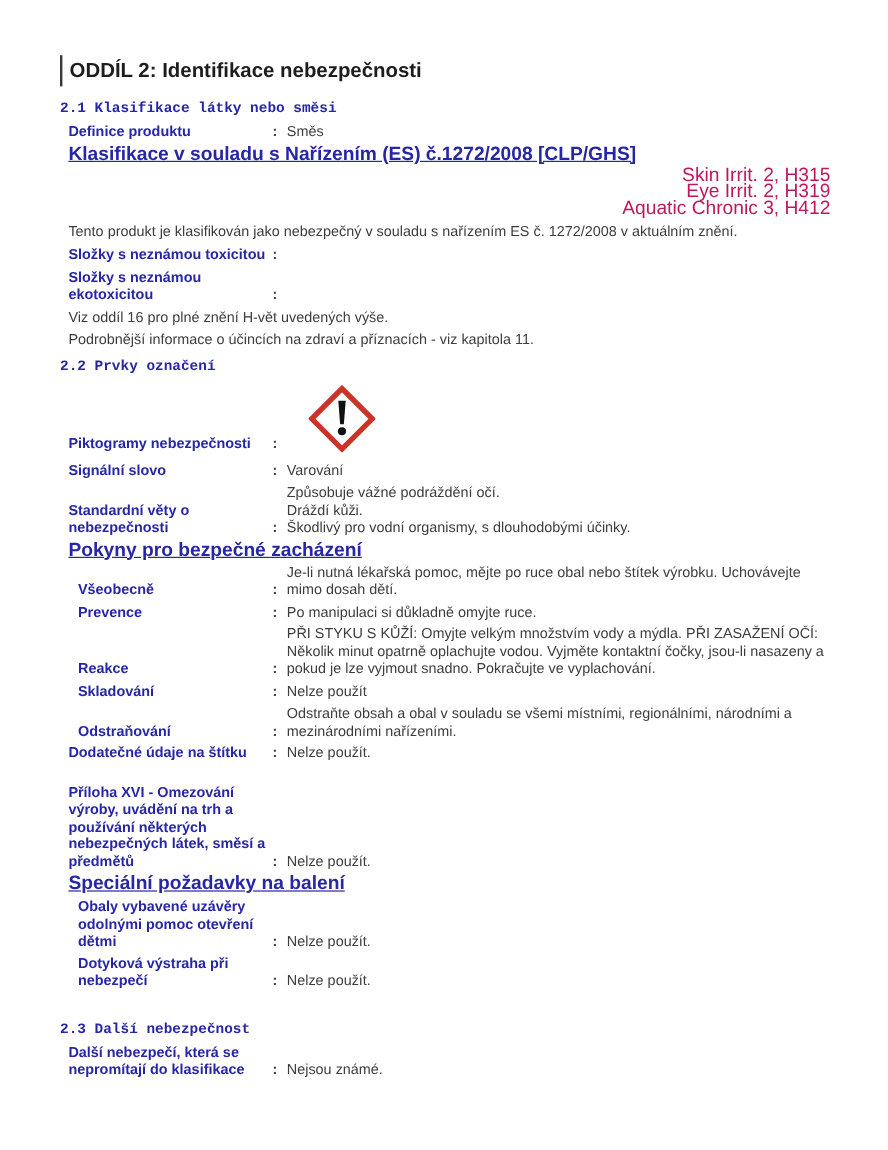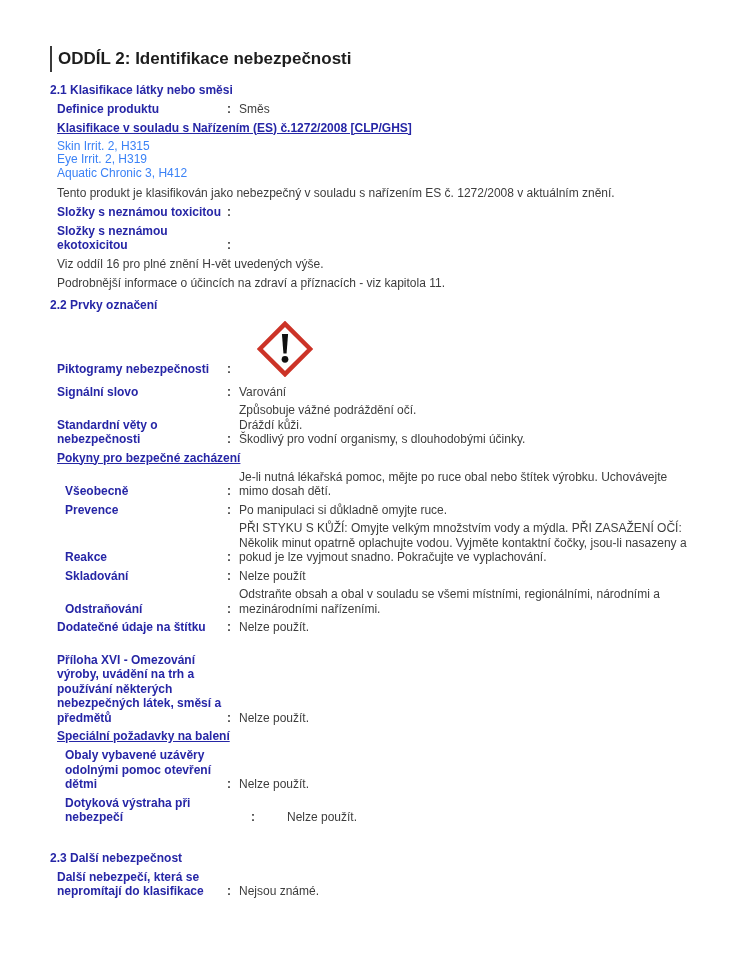--- a/index.html
+++ b/index.html
@@ -26,40 +26,42 @@
     border-left:2px solid #3a3a3a;
     padding-left:6px;
     margin-bottom:11px;
   }
   .sec-heading{
     font-size:12px;
     font-weight:bold;
     color:#2626a6;
     line-height:15px;
     margin-bottom:4px;
+    font-family:Liberation Mono, monospace;
   }
   .sub-heading{
-    font-size:12px;
+    font-size:16px;
     font-weight:bold;
     color:#2626a6;
     text-decoration:underline;
     line-height:15px;
     margin:2px 0 4px 7px;
   }
   .plain{
     font-size:12px;
     line-height:14px;
     color:#3d3d3d;
     margin:0 0 5px 7px;
   }
   .class-lines{
-    font-size:12px;
+    font-size:16px;
     line-height:13.5px;
-    color:#3b82f6;
+    color:#be185d;
     margin:0 0 6px 7px;
+    text-align:right;
   }
   .row{
     display:flex;
     align-items:flex-end;
     padding-left:7px;
     margin-bottom:4px;
     font-size:12px;
     line-height:14.5px;
   }
   .row .lbl{
@@ -76,21 +78,21 @@
     text-align:center;
   }
   .row .val{
     flex:1;
     margin-left:4px;
     color:#3d3d3d;
   }
   .row.lvl2{padding-left:15px;}
   .row.lvl2 .lbl{width:158px;}
   .gap-lg{margin-bottom:18px;}
-  .gap-xl{margin-bottom:26px;gap:24px;}
+  .gap-xl{margin-bottom:26px;}
   .picto-row{margin-bottom:8px;min-height:60px;}
   .picto-box{
     width:56px;height:56px;
     margin-left:18px;
     margin-top:3px;
   }
   .picto-box svg{display:block;width:56px;height:56px;}
   .mt-22{margin-top:22px;}
 </style>
 </head>

